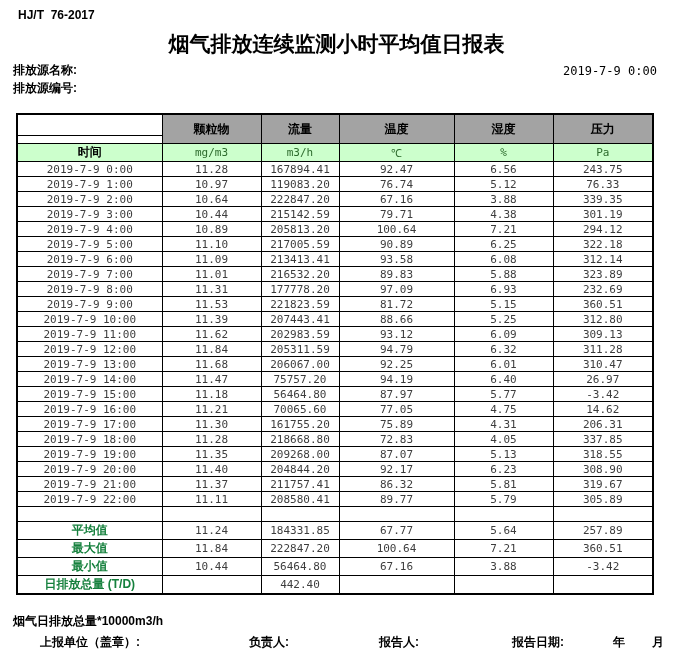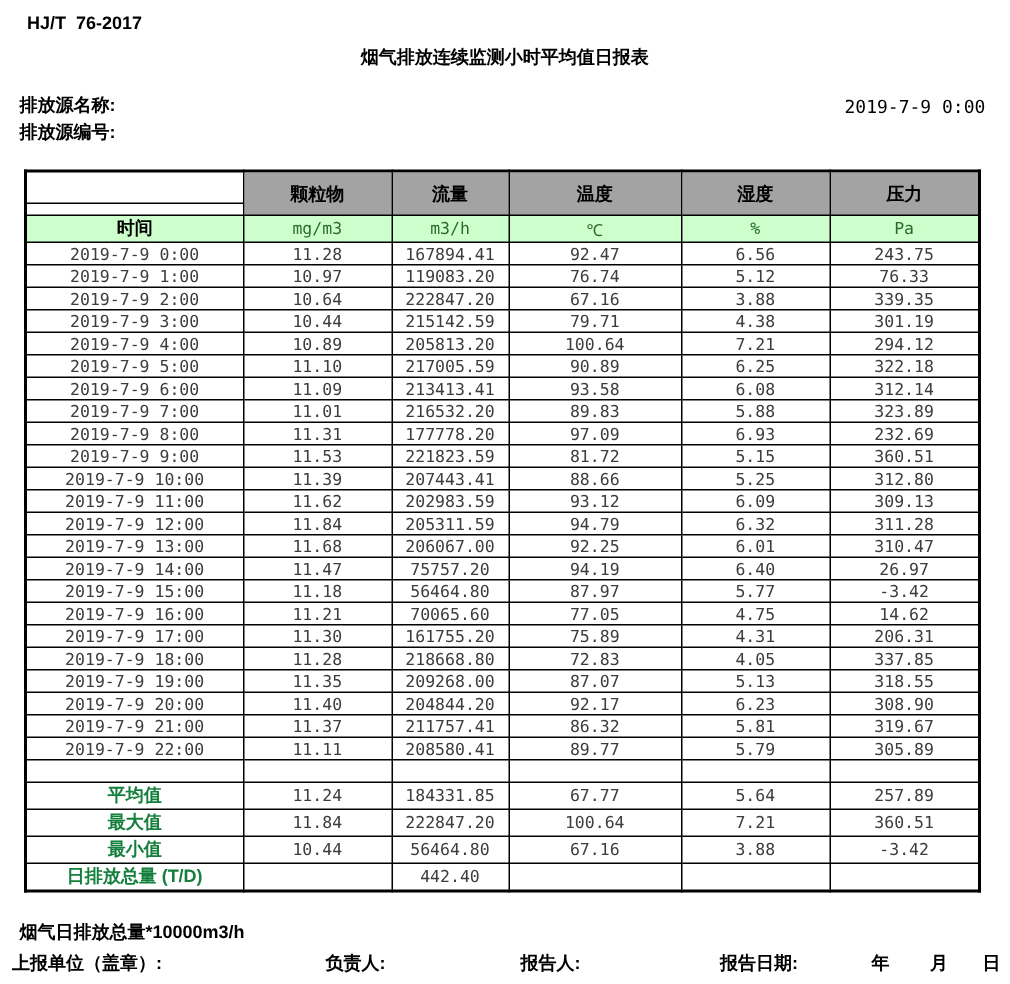--- a/index.html
+++ b/index.html
@@ -1,40 +1,40 @@
 <!DOCTYPE html>
 <html style="--green: #ccffcc; --unit-color: #2d6b2d;"><head>
 <meta charset="utf-8">
 <style>
   html,body{margin:0;padding:0;background:#fff;}
   .page{position:relative;width:673px;height:656px;background:#fff;
         font-family:"Liberation Sans",sans-serif;color:#000;overflow:hidden;}
   .std-code{position:absolute;left:18px;top:8px;font-size:12px;font-weight:bold;white-space:pre;}
-  .title{position:absolute;left:0;right:0;top:30px;text-align:center;font-size:12px;font-weight:bold;}
+  .title{position:absolute;left:0;right:0;top:30px;text-align:center;font-size:21px;font-weight:bold;}
   .src-name{position:absolute;left:13px;top:62px;font-size:12px;font-weight:bold;}
   .src-code{position:absolute;left:13px;top:80px;font-size:12px;font-weight:bold;}
   .datetime{position:absolute;left:563px;top:64px;font-size:12px;
             font-family:"DejaVu Sans Mono",monospace;}
   table.report{position:absolute;left:16px;top:113px;border-collapse:collapse;
                table-layout:fixed;border:2px solid #000;}
   table.report th,table.report td{border:1px solid #000;padding:0;text-align:center;
                overflow:hidden;white-space:nowrap;}
   thead th.label{height:28px;font-size:12px;font-weight:bold;background:#a3a3a3;}
   th.split-cell{vertical-align:top;padding:0;}
   .split-top{height:20px;border-bottom:1px solid #000;}
   tr.unit-row td{background:var(--green,#ccffcc);height:14px;}
   td.time-h{font-size:12px;font-weight:bold;color:#000000;}
   td.unit{font-size:11px;color:var(--unit-color,#2d6b2d);
           font-family:"DejaVu Sans Mono",monospace;}
   tbody td{height:14px;font-size:11px;color:#3d3d3d;
            font-family:"DejaVu Sans Mono",monospace;}
   tbody td.sum-label{font-family:Liberation Sans, sans-serif;font-size:12px;
            font-weight:bold;color:#15803d;}
   .note{position:absolute;left:13px;top:613px;font-size:12px;font-weight:bold;}
-  .sig span{position:absolute;top:634px;font-size:12px;font-weight:bold;white-space:nowrap;}
+  .sig span{position:absolute;top:634px;font-size:12px;font-weight:bold;white-space:nowrap;margin-left:32px;}
   .sig .s1{left:8px;} .sig .s2{left:217px;} .sig .s3{left:347px;}
   .sig .s4{left:480px;} .sig .s5{left:581px;} .sig .s6{left:620px;} .sig .s7{left:655px;}
 </style>
 </head>
 <body>
 
 <div class="page">
 
   <div class="std-code">HJ/T  76-2017</div>
   <div class="title">烟气排放连续监测小时平均值日报表</div>

